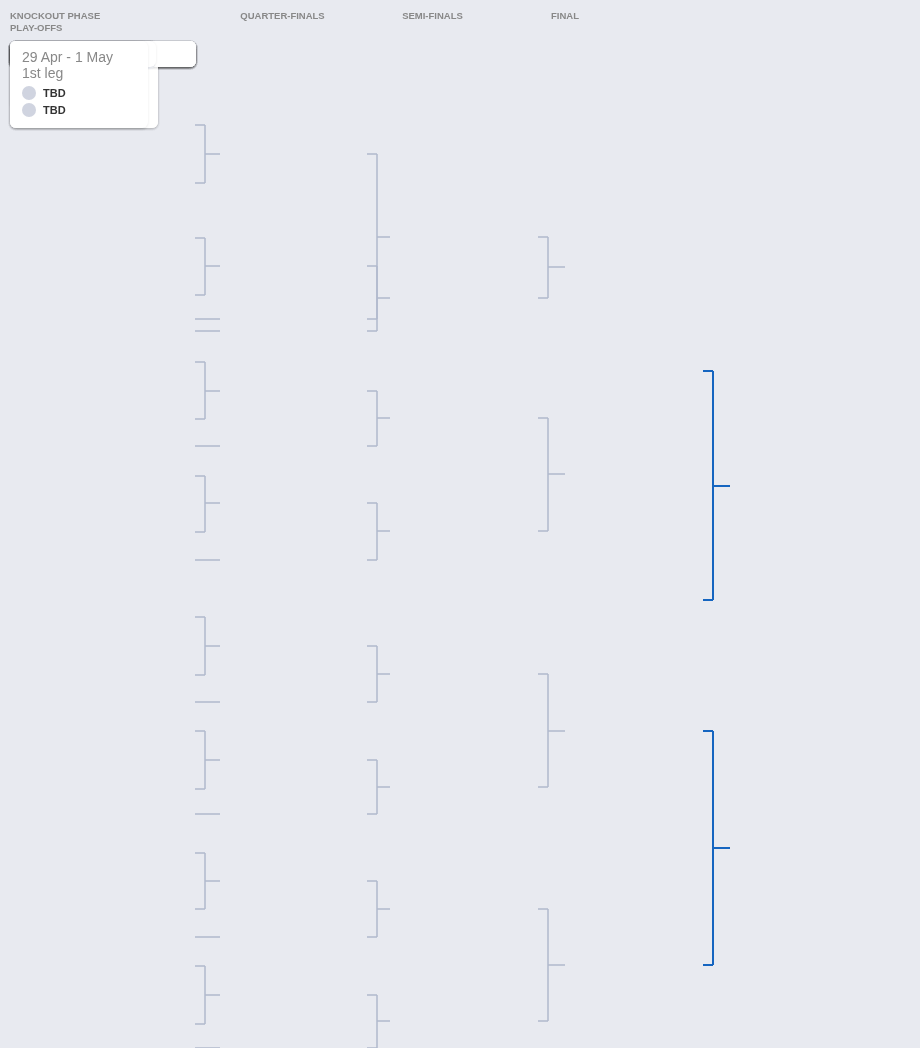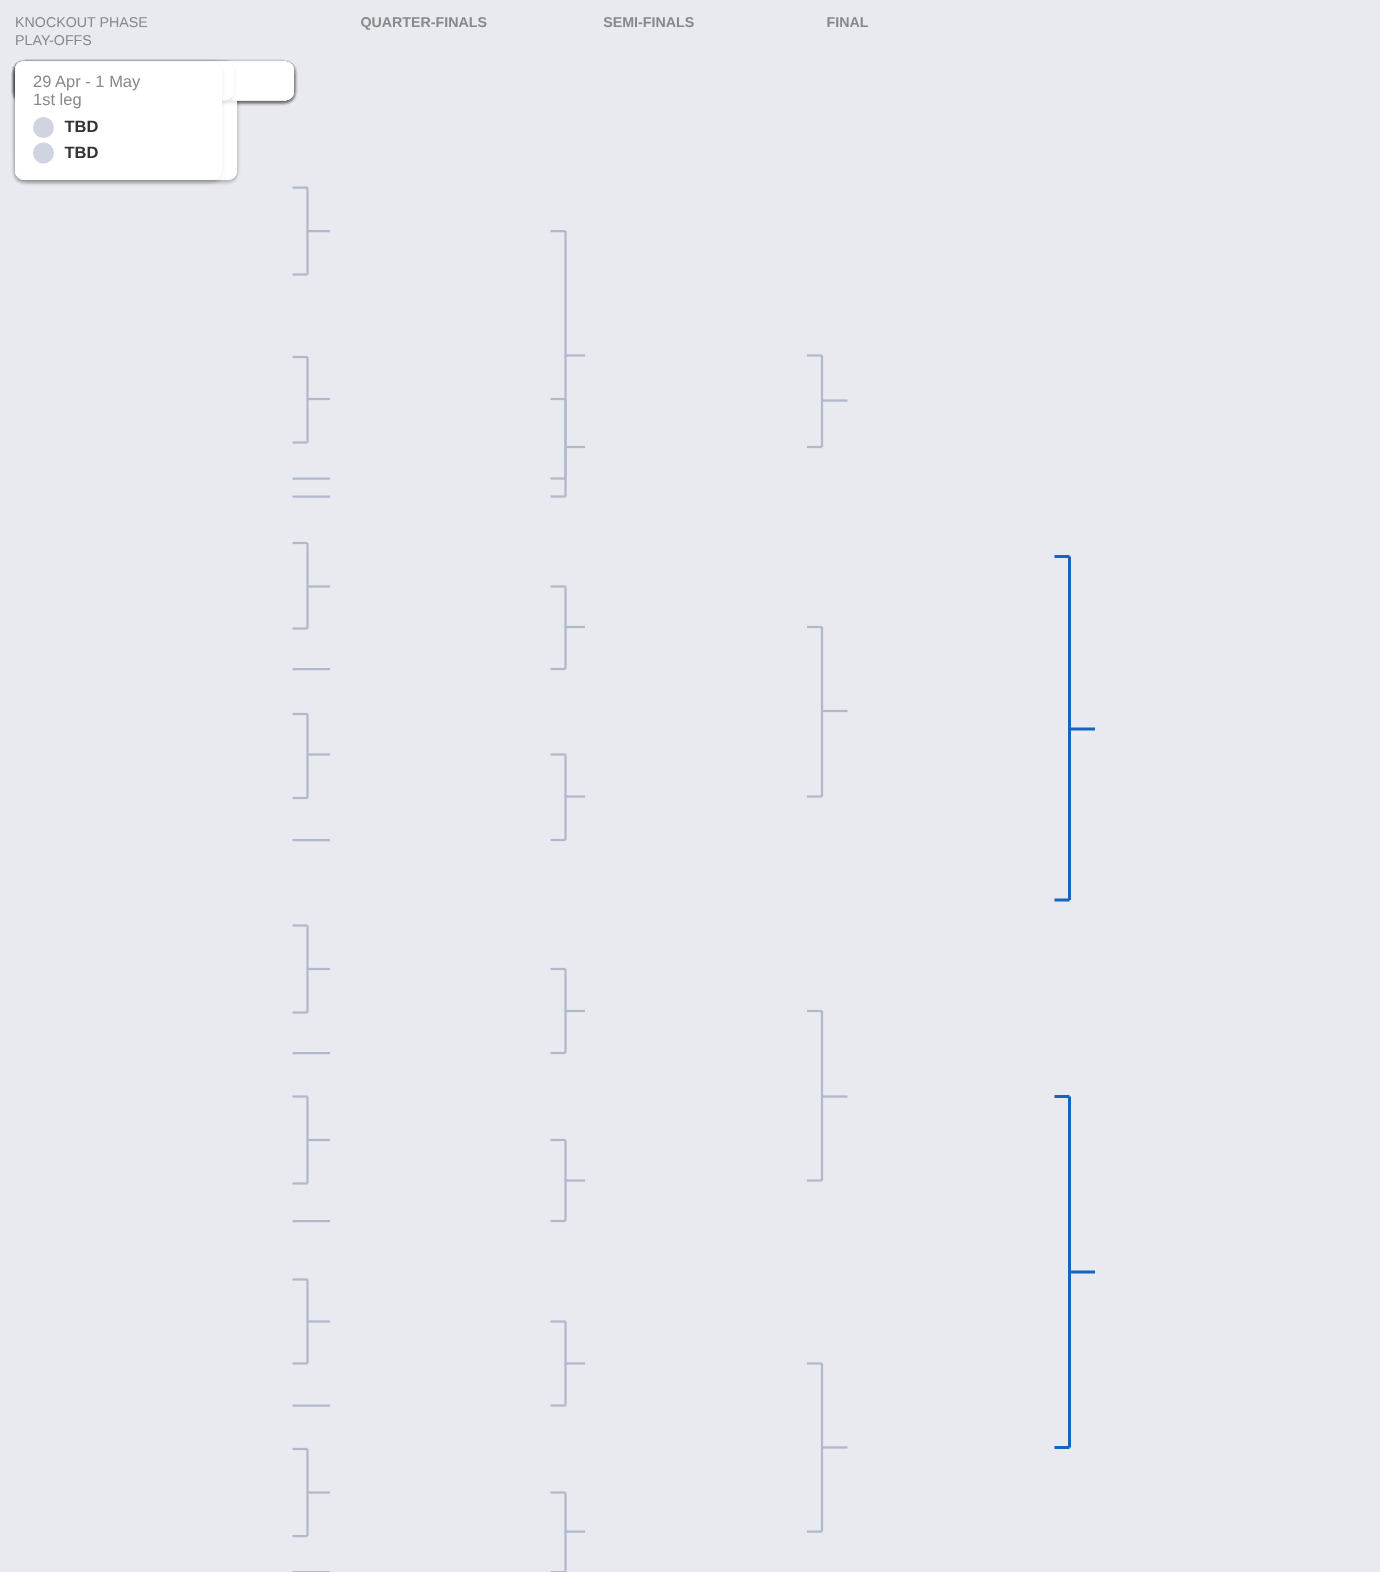--- a/index.html
+++ b/index.html
@@ -90,21 +90,21 @@
     
     .tbd-box {
       background: white;
       border-radius: 6px;
       padding: 8px 12px;
       position: absolute;
       box-shadow: 0 1px 3px rgba(0,0,0,0.08);
     }
 
     .tbd-date {
-      font-size: 11px;
+      font-size: 14px;
       color: #888;
       margin-bottom: 5px;
     }
 
     .tbd-team {
       display: flex;
       align-items: center;
       margin: 3px 0;
       font-size: 11px;
       color: #333;
@@ -162,21 +162,21 @@
       height: 1010px;
       margin: 0 auto;
     }
   </style>
 </head>
 <body>
 
 <div class="bracket-container">
 
   <div style="display:flex; margin-bottom:6px; padding-left:0;">
-    <div style="width:195px; font-size:9.5px; color:#888; font-weight:400; text-transform:uppercase; line-height:1.3;">
+    <div style="width:195px; font-size:9.5px; color:#888; font-weight:700; text-transform:uppercase; line-height:1.3;">
       KNOCKOUT PHASE<br>PLAY-OFFS
     </div>
     <div style="width:155px; font-size:9.5px; color:#888; font-weight:700; text-transform:uppercase; text-align:center;">QUARTER-FINALS</div>
     <div style="width:145px; font-size:9.5px; color:#888; font-weight:700; text-transform:uppercase; text-align:center;">SEMI-FINALS</div>
     <div style="width:120px; font-size:9.5px; color:#888; font-weight:700; text-transform:uppercase; text-align:center;">FINAL</div>
   </div>
 
   <div class="bracket-wrapper">
     <svg class="lines-svg" xmlns="http://www.w3.org/2000/svg">
 

